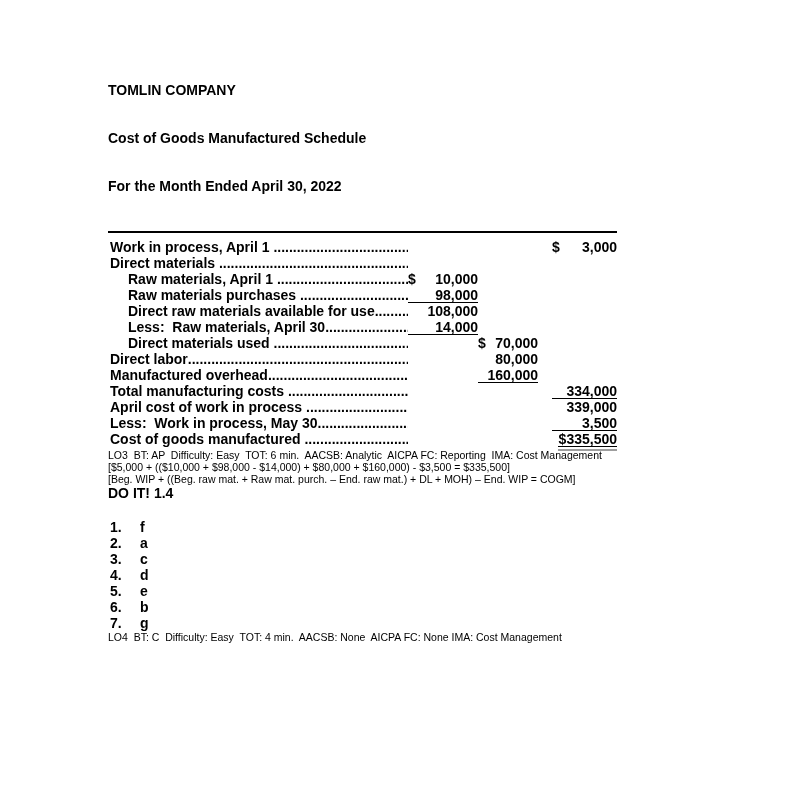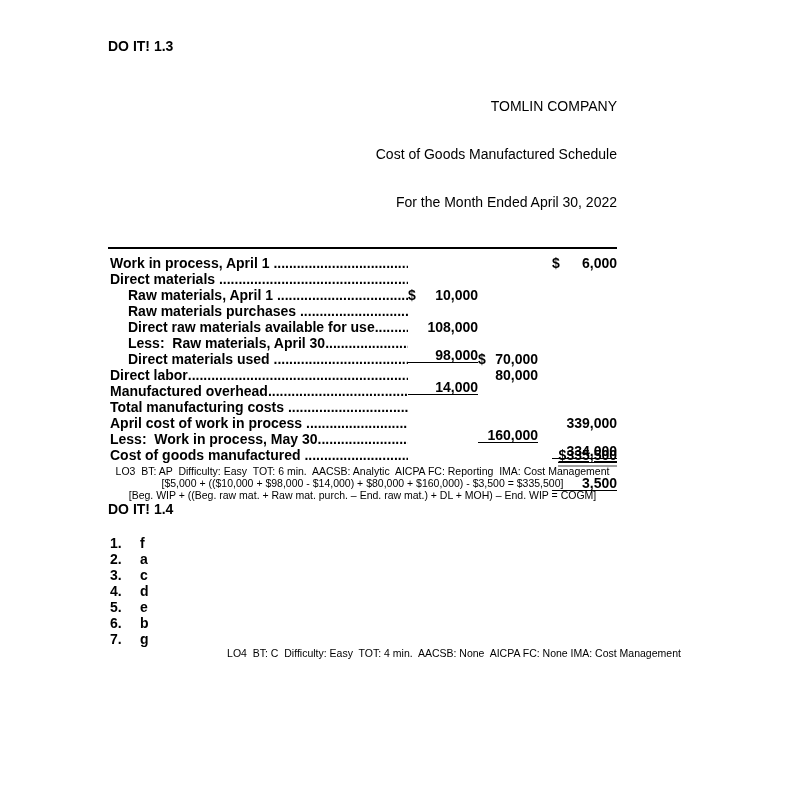--- a/index.html
+++ b/index.html
@@ -12,21 +12,21 @@
   .page { box-sizing:border-box; padding:38px 0 0 108px; }
 
   .doit-heading {
     font-weight:bold; font-size:14px; height:16px; line-height:16px;
     white-space:pre;
   }
   .doit-heading.second { }
 
   .schedule { width:509px; }
   .schedule-title {
-    text-align:right; font-weight:normal; font-size:14px; line-height:16px;
+    text-align:left; font-weight:bold; font-size:14px; line-height:16px;
     margin-top:12px; white-space:pre;
   }
   .schedule-rule { border-top:2px solid #000; margin-top:5px; }
   .schedule-body { padding-top:6px; }
 
   .srow { display:flex; height:16px; line-height:16px; font-weight:bold; font-size:14px; }
   .label-wrap {
     width:300px; box-sizing:border-box; padding-left:2px;
     display:flex; overflow:hidden;
   }
@@ -34,48 +34,46 @@
   .label-text { white-space:pre; }
   .leader { flex:1; overflow:hidden; white-space:nowrap; }
 
   .amt { display:flex; box-sizing:border-box; height:16px; position:relative; }
   .amt .cur { }
   .amt .val { margin-left:auto; }
   .c1 { width:70px; }
   .c2 { width:60px; }
   .c3 { width:65px; }
   .colspacer { width:14px; }
-  .amt.u { border-bottom:1.5px solid #000;margin-top:44px; }
+  .amt.u { border-bottom:1.5px solid #000; }
   .amt.uu .val {
     position:relative;
     border-bottom:1.5px solid #000;
     padding-left:1px;
-    text-decoration:underline;
   }
   .amt.uu .val::after {
     content:""; position:absolute; left:0; right:0; bottom:-5px; height:2.5px;
     background:#9e9e9e;
   }
 
-  .footnotes { margin-top:2px;text-align:center; }
+  .footnotes { margin-top:2px; }
   .footnote-line {
     font-size:10.5px; line-height:12px; font-weight:normal; white-space:pre;
   }
 
   .answer-list { margin-top:18px; }
   .arow { display:flex; height:16px; line-height:16px; font-weight:bold; font-size:14px; padding-left:2px; }
   .arow .num { width:30px; }
   .footnotes.after-list { margin-top:0; }
 </style>
 </head>
 <body>
 
 <div class="page">
 
-  <div class="doit-heading">DO IT! 1.3</div>
 
   <div class="schedule">
     <div class="schedule-title">
       <div>TOMLIN COMPANY</div>
       <div>Cost of Goods Manufactured Schedule</div>
       <div>For the Month Ended April 30, 2022</div>
     </div>
 
     <div class="schedule-rule"></div>
 
@@ -89,21 +87,21 @@
       <span class="cur"></span>
       <span class="val"></span>
     </div>
     <div class="amt c2">
       <span class="cur"></span>
       <span class="val"></span>
     </div>
     <div class="colspacer"></div>
     <div class="amt c3">
       <span class="cur">$</span>
-      <span class="val">6,000</span>
+      <span class="val">3,000</span>
     </div>
   </div>
 
   <div class="srow">
     <div class="label-wrap">
       <span class="label-text">Direct materials </span>
       <span class="leader">....................................................................................................</span>
     </div>
     <div class="amt c1">
       <span class="cur"></span>

